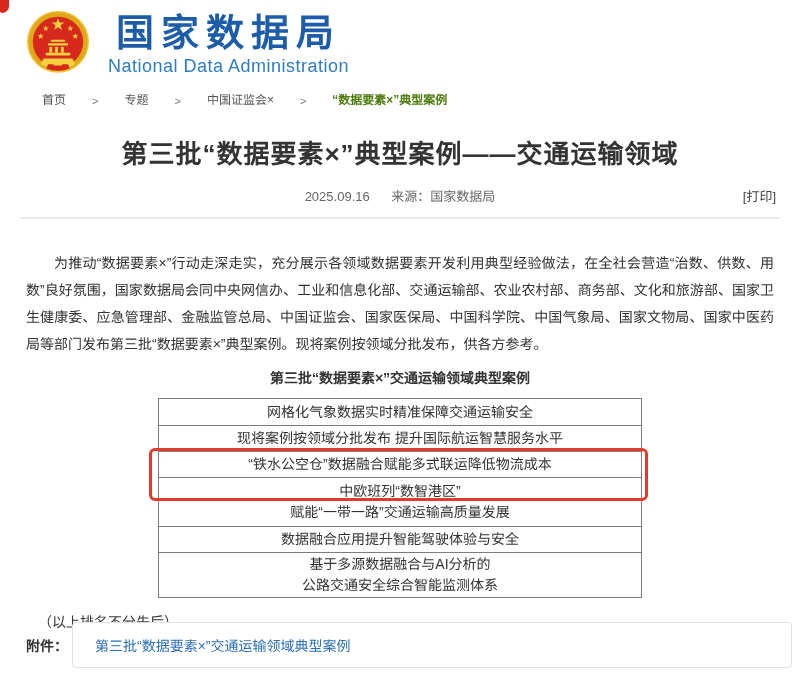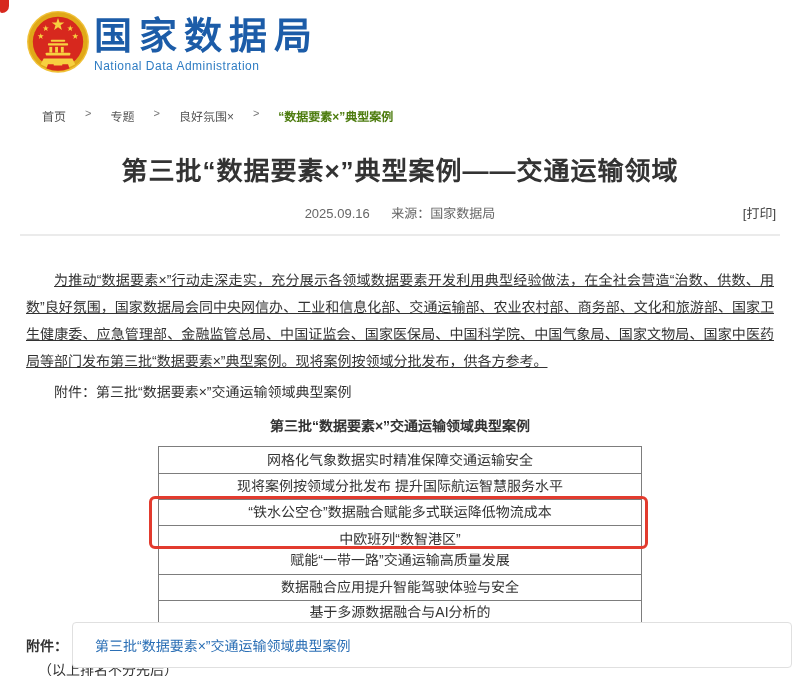--- a/index.html
+++ b/index.html
@@ -8,35 +8,36 @@
     width:800px; height:676px; position:relative; overflow:hidden;
     font-family:"Liberation Sans","DejaVu Sans",sans-serif;
     color:#333;
   }
   .corner-fragment{
     position:absolute; top:0; left:0; width:9px; height:13px;
     background:#d7281e; border-radius:0 0 7px 2px;
   }
   
   .site-header{
-    display:flex; align-items:center; 
+    display:flex; align-items:center; gap:14px;
     padding:8px 0 0 22px;
+    text-align:center;
   }
   .emblem{ width:72px; height:72px; flex:0 0 auto; }
   .logo-text .cn{
     font-size:38px; font-weight:700; color:#1c5ca8;
     letter-spacing:7px; line-height:42px;
   }
   .logo-text .en{
-    font-size:12px; color:#2e7cc3; letter-spacing:.5px; margin-top:2px;
+    font-size:18px; color:#2e7cc3; letter-spacing:.5px; margin-top:2px;
   }
   
   .breadcrumb{
-    margin:27px 0 0 42px; font-size:12px; color:#555;
-    display:flex; align-items:flex-start; gap:19px;
+    margin:10px 0 0 42px; font-size:12px; color:#555;
+    display:flex; align-items:flex-end; gap:26px;
   }
   .breadcrumb .sep{ color:#777; font-size:11px; }
   .breadcrumb .crumb{ cursor:pointer; }
   .breadcrumb .current{ color:#4d7c0f; font-weight:700; }
   
   .article-title{
     margin-top:26px; text-align:center;
     font-size:26px; font-weight:700; color:#333; letter-spacing:1px;
   }
   .meta-row{
@@ -47,21 +48,21 @@
   .meta-row .print{
     position:absolute; right:24px; top:0; color:#444; cursor:pointer;padding-left:36px;
   }
   .head-divider{
     margin:13px 20px 0 20px; border-bottom:2px solid #ebebeb;
   }
   
   .article-body{ padding:0 26px; }
   .para{
     margin-top:31px; font-size:14px; line-height:27px;
-    text-align:justify; text-indent:2em; color:#333;text-decoration:underline;
+    text-align:justify; text-indent:2em; color:#333;
   }
   .para-attach{ margin-top:4px; font-size:14px; line-height:27px; text-indent:2em; }
   .table-title{
     margin-top:9px; text-align:center; font-size:14px; font-weight:700; color:#333;
   }
   
   .table-wrap{ position:relative; width:484px; margin:11px auto 0 auto; }
   .case-table{ border:1px solid #7d7d7d; width:100%; }
   .case-row{
     display:flex; align-items:center; justify-content:center;
@@ -123,38 +124,37 @@
     <div class="cn">国家数据局</div>
     <div class="en">National Data Administration</div>
   </div>
 </div>
 
 <div class="breadcrumb">
   <span class="crumb">首页</span>
   <span class="sep">&gt;</span>
   <span class="crumb">专题</span>
   <span class="sep">&gt;</span>
-  <span class="crumb">良好氛围×</span>
+  <span class="crumb">中国证监会×</span>
   <span class="sep">&gt;</span>
   <span class="crumb current">“数据要素×”典型案例</span>
 </div>
 
 <h1 class="article-title">第三批“数据要素×”典型案例——交通运输领域</h1>
 
 <div class="meta-row">
   <span class="date">2025.09.16</span>
   <span class="source">来源：国家数据局</span>
   <span class="print">[打印]</span>
 </div>
 
 <div class="head-divider"></div>
 
 <div class="article-body">
   <p class="para">为推动“数据要素×”行动走深走实，充分展示各领域数据要素开发利用典型经验做法，在全社会营造“治数、供数、用数”良好氛围，国家数据局会同中央网信办、工业和信息化部、交通运输部、农业农村部、商务部、文化和旅游部、国家卫生健康委、应急管理部、金融监管总局、中国证监会、国家医保局、中国科学院、中国气象局、国家文物局、国家中医药局等部门发布第三批“数据要素×”典型案例。现将案例按领域分批发布，供各方参考。</p>
-  <p class="para-attach">附件：第三批“数据要素×”交通运输领域典型案例</p>
 
   <div class="table-title">第三批“数据要素×”交通运输领域典型案例</div>
 
   <div class="table-wrap">
     <div class="case-table">
       <div class="case-row single">网格化气象数据实时精准保障交通运输安全</div>
       <div class="case-row single">现将案例按领域分批发布 提升国际航运智慧服务水平</div>
       <div class="case-row single">“铁水公空仓”数据融合赋能多式联运降低物流成本</div>
       <div class="case-row double">中欧班列“数智港区”
 赋能“一带一路”交通运输高质量发展</div>

